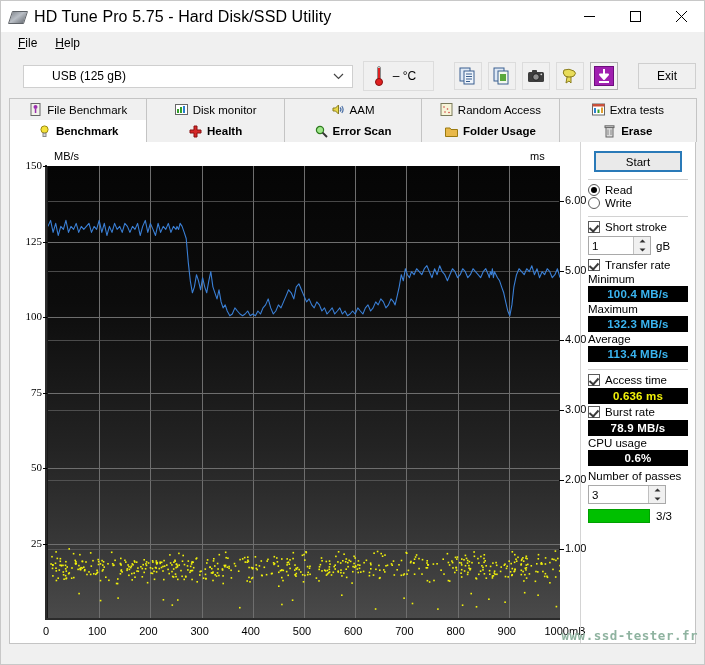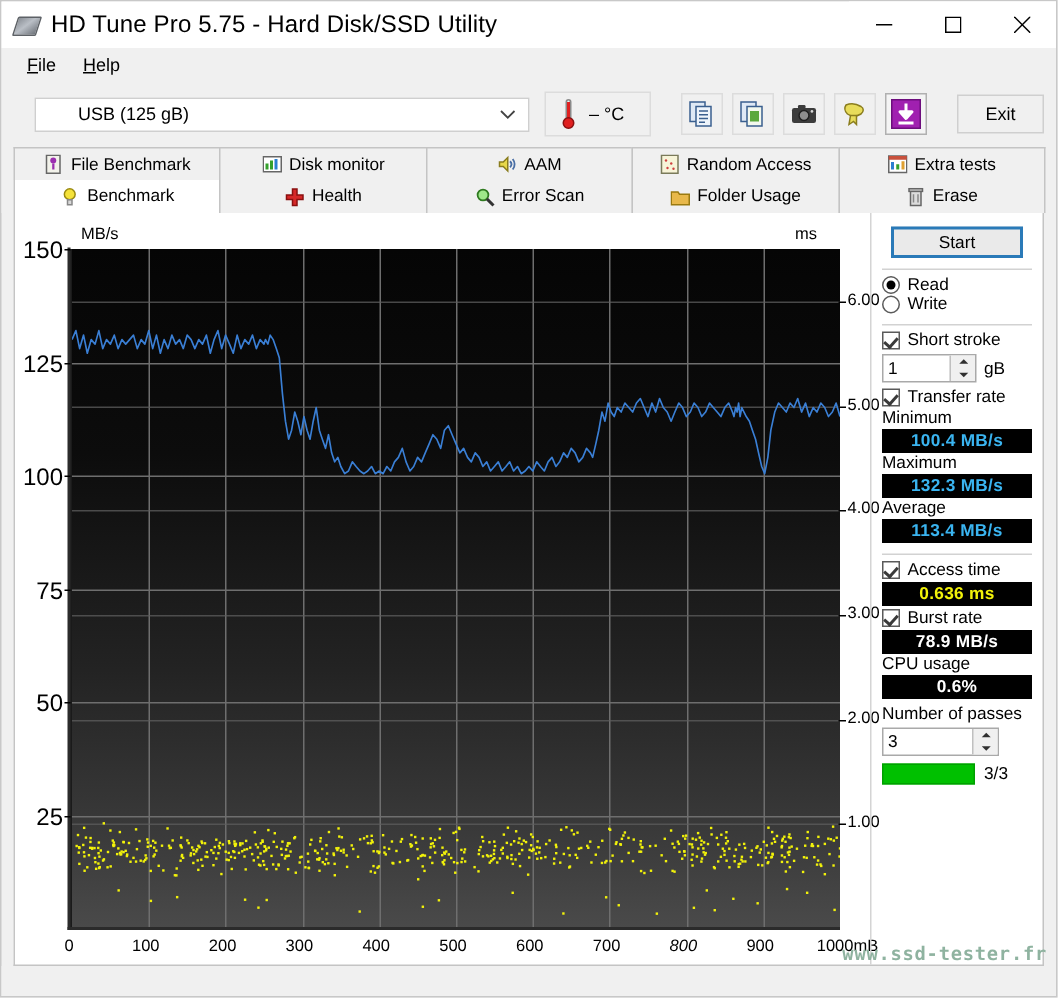--- a/index.html
+++ b/index.html
@@ -102,21 +102,21 @@
   .tabrow{display:flex;height:22px;}
   .tab{
     flex:1 1 0;display:flex;align-items:center;justify-content:center;
     border:1px solid #c4c4c4;border-bottom:none;background:#f0f0f0;
     font-size:11.5px;box-sizing:border-box;margin-right:-1px;
     gap:5px;position:relative;
   }
   .tab.active{
     background:#ffffff;border-color:#c4c4c4;z-index:3;
   }
-  .tabrow.row2 .tab{border-top:none;}
+  .tabrow.row2 .tab{border-top:none;font-weight:bold;}
   .tabrow.row2{position:relative;top:0;}
   .tab-ico{width:13px;height:13px;flex:0 0 auto;display:block;}
   
   .content{
     flex:1 1 auto;background:#ffffff;margin:0 8px 0 8px;
     border:1px solid #c4c4c4;border-top:none;
     position:relative;box-sizing:border-box;
   }
   
   .chart{
@@ -127,21 +127,21 @@
     background:linear-gradient(180deg,#050505 0%,#0c0c0c 30%,#232323 62%,#3c3c3c 88%,#4a4a4a 100%);
     border-left:2px solid #1a1a1a;
     box-sizing:content-box;
   }
   .plot-border{
     position:absolute;left:35px;top:23px;width:515px;height:455px;
     border-left:2px solid #2b2b2b;border-bottom:2px solid #2b2b2b;
     box-sizing:border-box;pointer-events:none;
   }
   .axis-left-lbl{
-    position:absolute;font-size:16px;color:#000;text-align:right;width:30px;
+    position:absolute;font-size:11px;color:#000;text-align:right;width:30px;font-family:Liberation Serif, serif;
   }
   .axis-right-lbl{
     position:absolute;font-size:11px;color:#000;text-align:left;width:34px;
   }
   .axis-bottom-lbl{
     position:absolute;font-size:11px;color:#000;text-align:center;width:40px;
   }
   .unit-left{position:absolute;font-size:11px;color:#000;}
   .unit-right{position:absolute;font-size:11px;color:#000;}
   .tickmark{position:absolute;background:#000;}
@@ -1086,21 +1086,21 @@
         </div>
       <div id="axis-bottom-labels">
           <div class="axis-bottom-lbl" style="width: 40px; left: 16px; top: 483px;">0</div>
           <div class="axis-bottom-lbl" style="width: 40px; left: 67.2px; top: 483px;">100</div>
           <div class="axis-bottom-lbl" style="width: 40px; left: 118.4px; top: 483px;">200</div>
           <div class="axis-bottom-lbl" style="width: 40px; left: 169.6px; top: 483px;">300</div>
           <div class="axis-bottom-lbl" style="width: 40px; left: 220.8px; top: 483px;">400</div>
           <div class="axis-bottom-lbl" style="width: 40px; left: 272px; top: 483px;">500</div>
           <div class="axis-bottom-lbl" style="width: 40px; left: 323.2px; top: 483px;">600</div>
           <div class="axis-bottom-lbl" style="width: 40px; left: 374.4px; top: 483px;">700</div>
-          <div class="axis-bottom-lbl" style="width: 40px; left: 425.6px; top: 483px; font-style: italic;">800</div>
+          <div class="axis-bottom-lbl" style="width: 40px; left: 425.6px; top: 483px;">800</div>
           <div class="axis-bottom-lbl" style="width: 40px; left: 476.8px; top: 483px;">900</div>
           <div class="axis-bottom-lbl" style="width: 54px; left: 528px; top: 483px;">1000mB</div>
         </div>
     </div>
 
     <div class="side">
 
       <div class="start-btn">
         <span>Start</span>
       </div>

